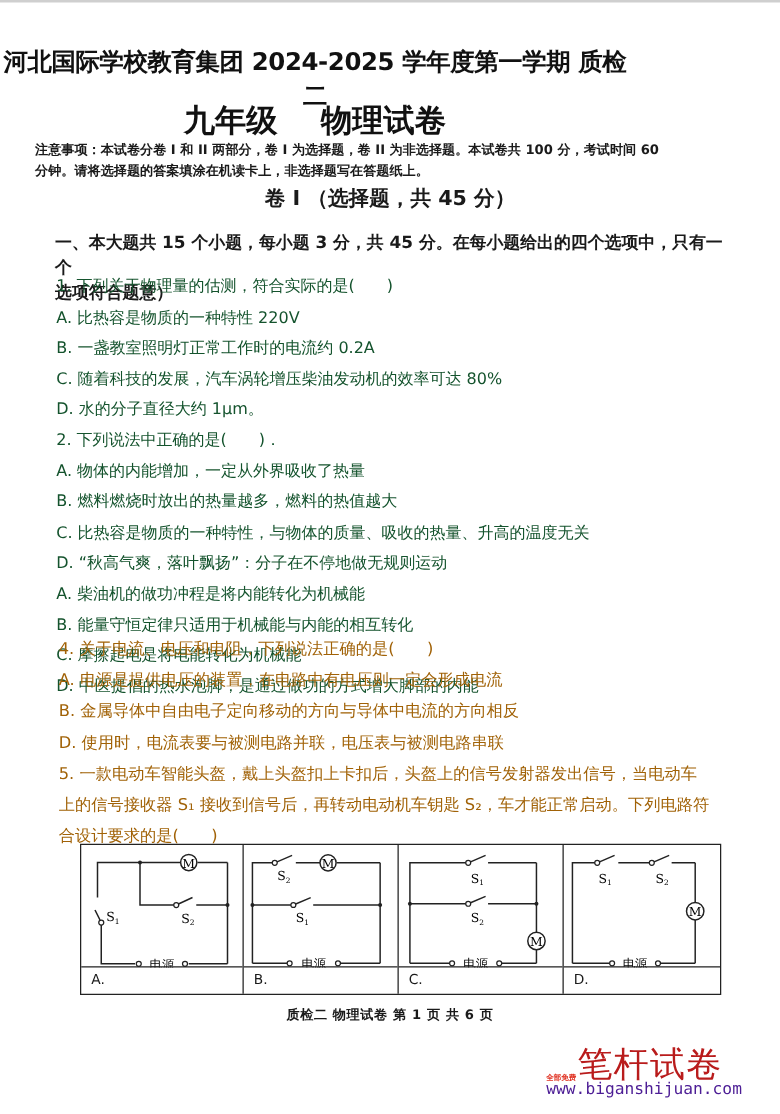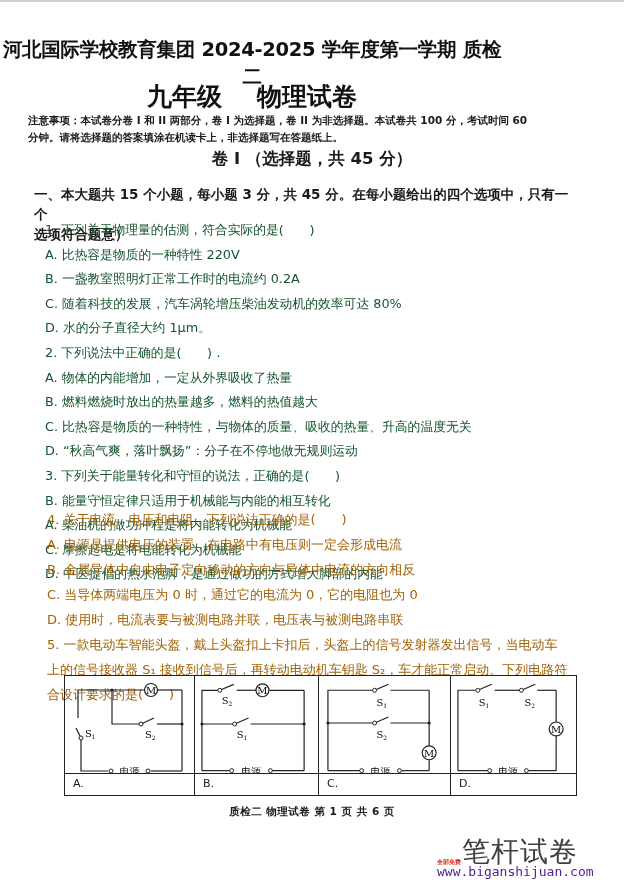--- a/index.html
+++ b/index.html
@@ -6,33 +6,33 @@
   body {
     width: 624px; height: 891px; background: #ffffff; position: relative; overflow: hidden;
     font-family: "DejaVu Sans", "Liberation Sans", sans-serif; color: #1a1a1a;
   }
   .topline { position: absolute; left: 0; top: 0; width: 624px; height: 2px; background: #cfcfcf; }
   .title { position: absolute; left: 0; width: 504px; text-align: center; font-weight: bold; color: #111; }
   .t1 { top: 36px; font-size: 19.5px; letter-spacing: -0.3px; }
   .t2 { top: 80px; font-size: 25px; }
   .notice { position: absolute; left: 28px; top: 112px; width: 540px; font-size: 10.5px; font-weight: bold; line-height: 17px; }
   .section { position: absolute; left: 0; top: 148px; width: 624px; text-align: center; font-size: 16.5px; font-weight: bold; }
-  .instr { position: absolute; left: 34px; top: 184px; width: 540px; font-size: 13.5px; font-weight: bold; line-height: 20px; }
+  .instr { position: absolute; left: 44px; top: 184px; width: 540px; font-size: 13.5px; font-weight: bold; line-height: 20px; }
   .lines { position: absolute; left: 45px; top: 218px; width: 560px; }
   .line { height: 24.6px; line-height: 24.6px; font-size: 12.8px; white-space: nowrap; color: #14532d; }
   .lines2 { position: absolute; left: 47px; top: 594px; width: 560px; }
   .line2 { height: 25px; line-height: 25px; font-size: 13px; white-space: nowrap; color: #a16207; }
   .table { position: absolute; left: 64px; top: 675px; width: 513px; height: 121px; border: 1.5px solid #222; box-sizing: border-box; }
   .cell { position: absolute; top: 0; height: 100%; box-sizing: border-box; }
   .cell + .cell { border-left: 1.3px solid #222; }
   .label-row { position: absolute; left: 0; bottom: 0; width: 100%; height: 22px; border-top: 1.3px solid #222; box-sizing: border-box; font-size: 11px; line-height: 20px; padding-left: 8px; }
   .circuit { position: absolute; left: 0; top: 0; width: 100%; height: 98px; }
   .circuit svg { width: 100%; height: 100%; }
   .footer { position: absolute; left: 0; top: 805px; width: 624px; text-align: center; font-size: 10.5px; font-weight: bold; letter-spacing: 0.5px; }
-  .wm-brand { position: absolute; left: 462px; top: 833px; font-size: 28px; color: #404040; font-family: Liberation Serif, serif; letter-spacing: 1px; }
+  .wm-brand { position: absolute; left: 462px; top: 833px; font-size: 28px; color: #b91c1c; font-family: Liberation Serif, serif; letter-spacing: 1px; }
   .wm-free { position: absolute; left: 437px; top: 858px; font-size: 6px; color: #e03020; font-weight: bold; }
   .wm-url { position: absolute; left: 437px; top: 864px; font-size: 13px; color: #4c1d95; font-family: "DejaVu Sans Mono", "Liberation Mono", monospace; }
 </style>
 </head>
 <body>
 
 <div class="topline"></div>
 
 <div class="title t1">河北国际学校教育集团 2024-2025 学年度第一学期 质检二</div>
 <div class="title t2" style="white-space:pre;">九年级    物理试卷</div>
@@ -53,32 +53,30 @@
   <div class="line">1. 下列关于物理量的估测，符合实际的是(　　)</div>
   <div class="line">A.  比热容是物质的一种特性 220V</div>
   <div class="line">B.  一盏教室照明灯正常工作时的电流约 0.2A</div>
   <div class="line">C.  随着科技的发展，汽车涡轮增压柴油发动机的效率可达 80%</div>
   <div class="line">D.  水的分子直径大约 1μm。</div>
   <div class="line">2. 下列说法中正确的是(　　)．</div>
   <div class="line">A.  物体的内能增加，一定从外界吸收了热量</div>
   <div class="line">B.  燃料燃烧时放出的热量越多，燃料的热值越大</div>
   <div class="line">C. 比热容是物质的一种特性，与物体的质量、吸收的热量、升高的温度无关</div>
   <div class="line">D. “秋高气爽，落叶飘扬”：分子在不停地做无规则运动</div>
-  <div class="line">3. 下列关于能量转化和守恒的说法，正确的是(　　)</div>
+  <div class="line">A. 柴油机的做功冲程是将内能转化为机械能</div>
   <div class="line">B. 能量守恒定律只适用于机械能与内能的相互转化</div>
-  <div class="line">A. 柴油机的做功冲程是将内能转化为机械能</div>
   <div class="line">C. 摩擦起电是将电能转化为机械能</div>
   <div class="line">D. 中医提倡的热水泡脚，是通过做功的方式增大脚部的内能</div>
 </div>
 
 <div class="lines2" style="top:507px;">
   <div class="line2">4. 关于电流、电压和电阻，下列说法正确的是(　　)</div>
   <div class="line2">A. 电源是提供电压的装置，在电路中有电压则一定会形成电流</div>
   <div class="line2">B. 金属导体中自由电子定向移动的方向与导体中电流的方向相反</div>
-  <div class="line2">C. 当导体两端电压为 0 时，通过它的电流为 0，它的电阻也为 0</div>
   <div class="line2">D. 使用时，电流表要与被测电路并联，电压表与被测电路串联</div>
   <div class="line2">5. 一款电动车智能头盔，戴上头盔扣上卡扣后，头盔上的信号发射器发出信号，当电动车</div>
   <div class="line2">上的信号接收器 S₁ 接收到信号后，再转动电动机车钥匙 S₂，车才能正常启动。下列电路符</div>
   <div class="line2">合设计要求的是(　　)</div>
 </div>
 
 <div class="table">
 
   <div class="cell" style="left:0; width:129px;">
     <div class="circuit">

